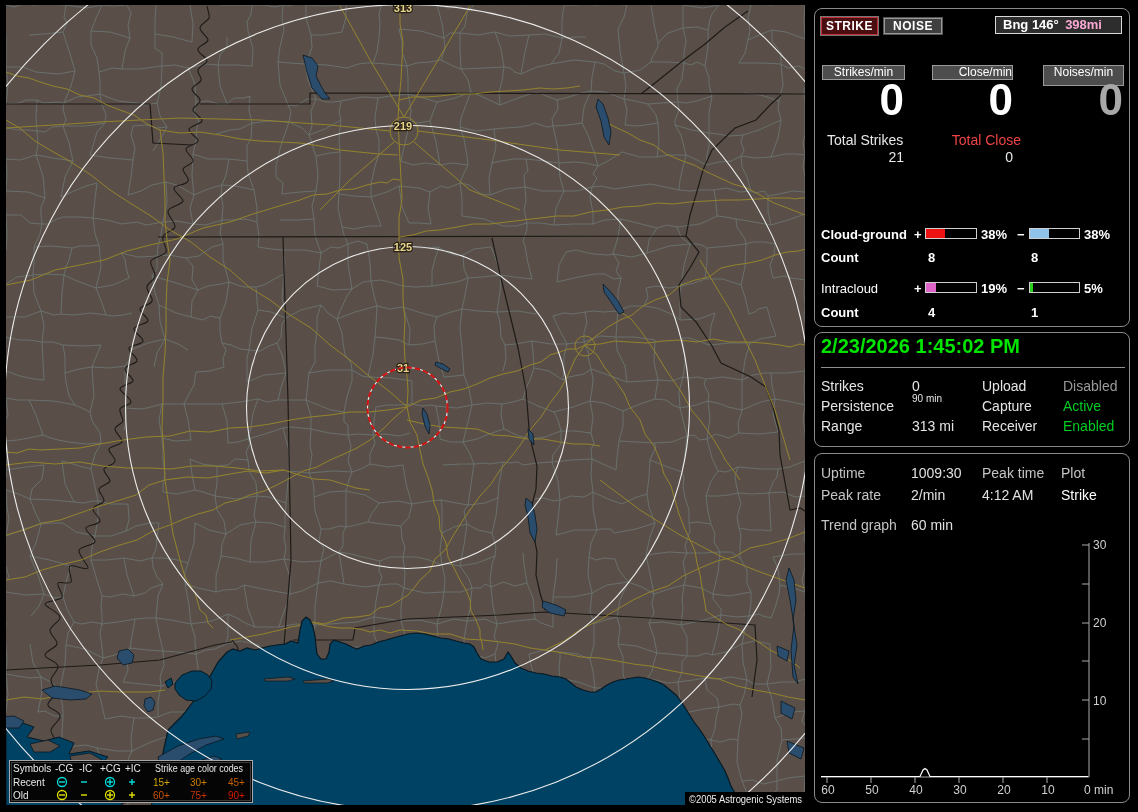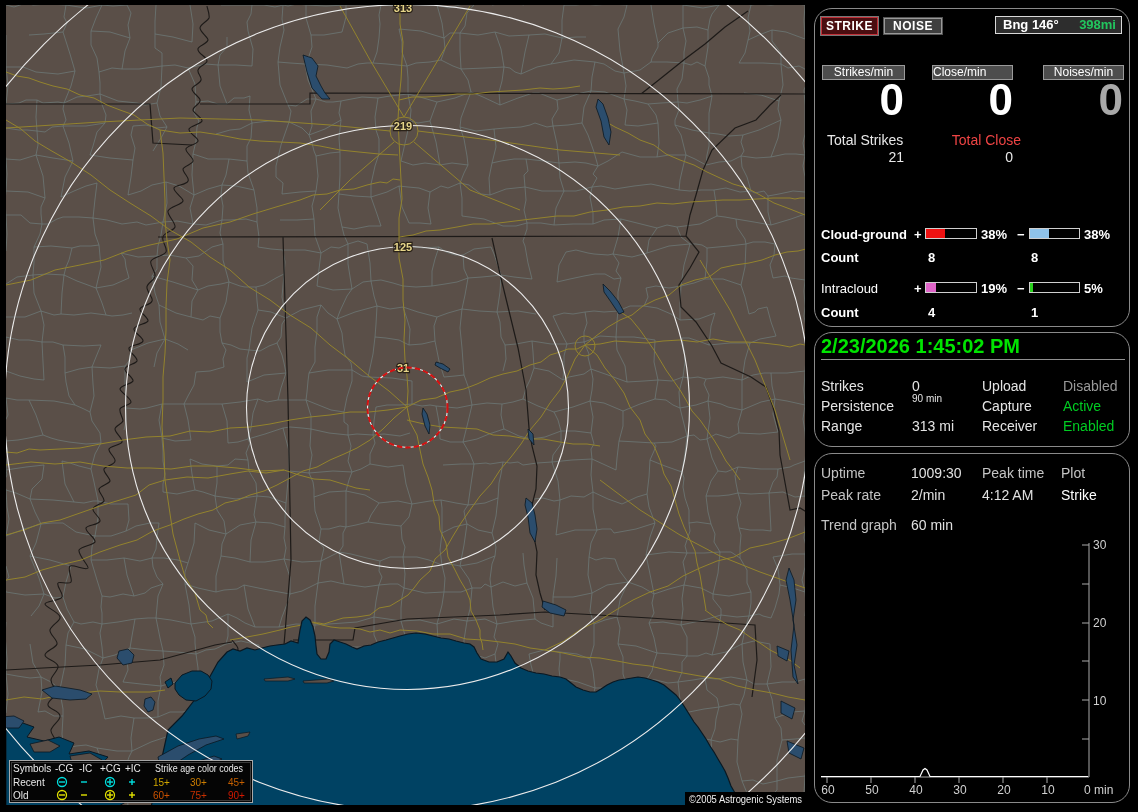--- a/index.html
+++ b/index.html
@@ -1,17 +1,17 @@
 <!DOCTYPE html>
 <html><head><meta charset="utf-8">
 <style>
 *{margin:0;padding:0;box-sizing:border-box}
 body{width:1138px;height:812px;background:#000;font-family:"Liberation Sans",sans-serif;position:relative;overflow:hidden}
 .abs{position:absolute}
-.panel{position:absolute;left:814px;width:316px;border:1px solid #8a8a8a;border-radius:18px;background:#000}
+.panel{position:absolute;left:814px;width:316px;border:1px solid #8a8a8a;border-radius:8px;background:#000}
 .rt{position:absolute;white-space:nowrap}
 .ra{text-align:right}
 </style></head><body>
 
 <svg class="abs" style="left:6px;top:5px" width="799" height="800" viewBox="6 5 799 800">
 <rect x="6" y="5" width="799" height="800" fill="#5a4f48"></rect>
 <path fill="none" stroke="#6e7c7b" stroke-width="0.9" opacity="0.8" d="M6,5L14,7L26,3L33,5M6,35L6,52L6,67M6,67L23,67L36,72M6,67L8,86L6,104M6,104L19,103L26,100L37,100M6,128L19,130L27,130L37,131M6,128L3,141L6,159M6,159L20,160L36,155M6,159L7,174L6,191M6,191L28,192L45,198M6,191L5,201L6,215M6,215L21,215L30,223L42,224M6,215L7,234L6,251M6,284L17,277L33,275M6,317L25,317L41,311M6,337L19,340L29,340L42,342M6,337L6,347L4,359L6,371M6,371L20,376L34,379L44,380M6,398L17,400L29,400M6,398L8,415L3,425L6,441M6,441L18,440L29,438L43,435M6,441L8,453L6,470M6,470L26,467L44,465M6,470L7,475L4,481L6,490M6,490L16,493L30,499M6,490L7,507L9,519L6,536M6,536L24,529L41,524M6,566L9,577L4,583L6,592M6,592L25,595L44,594M6,622L5,636L6,646M6,646L7,659L6,674M6,674L17,676L30,678L41,677M6,674L8,694L6,713M6,736L18,739L32,747M6,736L5,752L6,769M6,769L18,772L31,777M6,769L4,784L6,805M6,805L12,803L22,808L31,805M33,5L49,4L66,5M29,35L44,34L63,32M36,72L58,74L75,71M37,100L43,103L58,102L64,103M37,100L36,117L37,131M37,131L45,132L52,127L63,126M37,131L38,145L36,155M36,155L53,158L73,161M36,155L43,176L45,198M45,198L41,207L41,214L42,224M42,224L48,224L57,219L63,217M42,224L40,234L34,247M34,247L51,246L72,248M34,247L34,262L33,275M33,275L47,274L64,275M33,275L34,293L41,311M41,311L54,315L61,314M41,311L44,325L42,342M42,342L53,342L63,345M42,342L43,362L44,380M29,400L54,401L75,405M29,400L36,415L43,435M43,435L51,438L58,440L69,442M44,465L42,479L32,489L30,499M30,499L53,500L74,502M30,499L35,512L41,524M41,524L52,523L63,523M41,524L36,543L30,556M30,556L50,560L71,566M30,556L39,578L44,594M44,594L55,598L63,597M44,594L39,606L31,616M30,644L33,663L41,677M41,677L51,682L60,689M41,677L42,692L38,712M38,712L45,711L54,716L63,716M32,747L50,750L64,749M32,747L33,760L31,777M31,777L49,776L69,771M31,805L44,803L62,805M66,5L79,7L87,8L102,5M66,5L64,17L67,23L63,32M63,32L70,54L75,71M75,71L71,86L64,103M64,103L77,97L87,96L100,94M64,103L63,109L66,120L63,126M63,126L86,126L105,123M63,126L69,143L73,161M73,161L65,177L61,197M61,197L74,191L86,186L97,183M63,217L79,217L93,218M72,248L80,246L91,246L99,245M72,248L69,260L66,267L64,275M64,275L77,281L96,288M64,275L62,293L61,314M61,314L74,315L91,313L106,315M63,345L84,346L101,345M63,345L65,357L65,373M65,373L79,369L92,367M65,373L66,382L69,396L75,405M75,405L84,409L90,412M69,442L86,444L101,443M62,461L70,463L79,466L91,469M62,461L65,484L74,502M74,502L84,503L93,501L98,501M63,523L76,532L95,536M71,566L66,582L63,597M63,597L67,609L74,622M74,622L81,624L93,622L102,624M74,622L68,633L66,645M66,645L85,649L103,658M66,645L65,665L60,689M60,689L61,698L63,709L63,716M63,716L62,734L64,749M64,749L76,746L86,745L97,748M64,749L69,760L69,771M69,771L86,772L104,775M69,771L64,785L63,794L62,805M62,805L78,805L88,807L100,805M102,5L113,6L127,5M102,5L96,18L91,31M91,31L110,32L130,38M91,31L91,45L97,58L99,72M99,72L112,68L122,69M99,72L100,83L100,94M100,94L118,101L137,103M100,94L101,102L106,115L105,123M105,123L97,132L93,146L90,155M90,155L110,158L133,160M97,183L95,199L93,218M93,218L107,220L122,224M93,218L95,234L99,245M99,245L101,267L96,288M96,288L113,285L129,278M96,288L102,303L106,315M106,315L112,316L123,315L132,313M101,345L96,357L92,367M92,367L110,368L125,366M92,367L93,384L94,396L90,412M90,412L92,421L100,433L101,443M101,443L95,454L91,469M91,469L94,482L98,501M98,501L111,504L128,504M98,501L98,518L95,536M95,536L111,536L126,531M95,536L92,547L91,560M91,560L107,560L124,558M91,560L97,580L102,596M102,596L110,597L123,594L134,596M102,596L101,607L102,613L102,624M102,624L118,622L135,619M102,624L100,633L102,647L103,658M103,658L115,655L130,648M103,658L99,669L96,685M96,685L101,701L105,719M105,719L121,716L134,718M97,748L117,751L132,751M97,748L102,762L104,775M100,805L112,807L128,805M127,5L131,13L128,25L130,38M130,38L125,51L122,69M122,69L139,69L162,66M137,103L145,105L157,103M133,126L146,125L157,128L167,127M133,126L131,135L135,148L133,160M133,160L131,177L128,195M128,195L141,191L152,185L166,182M122,224L137,222L146,225L163,222M121,253L138,257L157,256M121,253L125,259L126,267L129,278M131,350L148,343L165,339M131,350L129,361L125,366M125,366L125,385L126,408M126,408L140,409L147,408L162,404M126,408L126,422L124,430M128,504L129,520L126,531M126,531L136,526L150,523L159,523M124,558L140,561L152,558M124,558L127,575L134,596M134,596L145,593L151,588L163,584M135,619L148,618L156,618M135,619L132,636L130,648M130,648L147,650L163,651M130,648L127,660L128,670L123,682M123,682L141,684L161,686M134,718L147,718L158,717M134,718L132,731L131,738L132,751M132,751L151,742L166,737M132,751L129,757L125,769M125,769L146,771L167,778M125,769L126,786L128,805M156,5L155,21L155,34M155,34L173,37L192,42M155,34L155,48L162,53L162,66M162,66L175,65L188,68M162,66L161,87L157,103M157,103L160,116L167,127M167,127L161,138L153,151M166,182L179,186L194,195M166,182L167,203L163,222M163,222L177,221L193,224M163,222L161,235L158,246L157,256M157,256L169,255L186,258M157,256L157,269L152,276M152,276L173,282L198,290M152,276L155,293L159,305M159,305L176,313L191,317M159,305L160,322L165,339M165,339L178,344L188,350M165,339L157,353L154,367M162,404L175,404L184,404M162,404L159,420L162,438M162,438L175,441L191,440M162,438L163,451L163,461L165,474M165,474L163,484L163,492M163,492L177,494L195,490M159,523L157,537L156,549L152,558M152,558L164,558L178,560L188,563M152,558L153,567L157,577L163,584M163,584L158,596L157,607L156,618M156,618L171,620L191,624M156,618L160,638L163,651M163,651L177,652L196,654M163,651L164,665L160,677L161,686M161,686L179,681L198,682M161,686L158,701L158,717M158,717L170,712L183,712L198,706M167,778L175,780L182,776L187,778M154,805L170,807L193,805M190,5L193,24L192,42M188,68L206,64L218,65M188,68L195,84L196,102M196,102L208,101L218,104L227,104M196,102L194,113L199,121L197,127M197,127L196,141L193,154M193,154L208,159L229,159M193,154L192,175L194,195M194,195L208,189L222,185M194,195L190,208L193,224M193,224L206,225L222,220M186,258L199,256L212,247L223,244M186,258L193,266L192,280L198,290M198,290L208,286L221,284L229,282M198,290L192,301L191,317M191,317L203,320L210,316L220,318M196,372L210,371L224,367M196,372L194,385L188,396L184,404M184,404L206,404L222,404M184,404L188,420L191,440M190,459L202,464L217,466M190,459L192,474L195,490M195,490L203,492L215,496M195,523L209,530L226,534M195,523L194,543L188,563M188,563L185,572L185,575L185,584M185,584L198,588L216,592M185,584L189,605L191,624M191,624L212,621L228,614M191,624L195,637L195,643L196,654M196,654L206,650L215,649L226,644M196,654L198,668L198,682M198,682L205,679L216,678M198,682L197,693L198,706M198,706L212,709L224,710M198,706L193,721L193,733L186,744M186,744L194,743L206,746L219,745M186,744L186,753L185,767L187,778M187,778L199,777L207,775L215,778M187,778L188,792L193,805M193,805L203,808L215,805M221,5L234,5L252,5M227,37L227,47L220,55L218,65M218,65L236,65L252,66M218,65L220,86L227,104M227,104L234,98L244,98L250,96M216,134L230,130L240,129L252,123M229,159L238,160L247,161M229,159L226,175L222,185M222,185L236,186L254,190M222,185L221,195L223,206L222,220M222,220L231,220L246,219L257,222M222,220L221,226L220,233L223,244M223,244L223,260L229,282M229,282L240,286L245,287L256,287M229,282L226,302L220,318M220,318L220,332L222,343M222,343L231,345L240,349L249,350M222,343L226,350L223,359L224,367M222,404L240,402L258,399M222,404L227,421L228,443M228,443L238,442L248,439M217,466L228,465L235,459L248,460M217,466L217,483L215,496M215,496L236,499L257,496M215,496L217,510L224,521L226,534M226,534L240,525L256,522M226,534L222,544L221,556M221,556L235,558L250,562M221,556L216,576L216,592M216,592L224,590L237,589L244,585M228,614L237,618L245,623L255,627M228,614L228,627L228,636L226,644M226,644L241,641L259,645M216,678L234,681L252,686M224,710L239,714L252,716M224,710L221,726L219,745M219,745L231,744L235,738L247,737M215,778L225,771L234,770L246,767M215,805L231,803L253,805M252,5L264,5L275,7L283,5M252,5L251,14L247,22L248,31M248,31L253,49L252,66M250,96L249,110L252,123M252,123L269,121L289,122M252,123L251,138L247,146L247,161M247,161L248,173L254,190M254,190L257,208L257,222M257,222L259,237L258,247M258,247L271,249L283,250M256,287L264,285L276,278L284,274M256,287L257,301L258,310M258,310L271,312L286,318M258,310L252,328L249,350M249,350L260,351L269,346L277,343M249,350L247,358L247,372L247,382M247,382L264,375L286,373M258,399L267,402L278,400M258,399L253,413L251,428L248,439M248,439L265,434L283,428M248,439L250,443L246,453L248,460M248,460L249,471L256,483L257,496M257,496L269,497L286,503M257,496L256,502L254,515L256,522M256,522L271,523L285,527M256,522L251,540L250,562M250,562L265,562L284,559M244,585L268,590L290,594M244,585L248,609L255,627M255,627L269,627L279,627M259,645L258,663L252,686M252,686L266,687L273,683L288,680M252,686L251,702L252,716M252,716L248,722L251,731L247,737M247,737L268,744L286,748M247,737L247,747L248,759L246,767M246,767L268,771L287,773M253,805L269,803L286,805M283,5L288,6L297,4L306,5M283,5L282,19L284,30M284,30L280,47L278,62M278,62L290,63L305,64M278,62L280,85L288,105M288,105L296,106L307,99L316,99M288,105L291,111L289,122M289,122L302,128L309,135M289,122L281,145L276,166M276,166L276,177L283,183L282,194M282,194L300,192L316,191M280,220L297,220L314,219M283,250L305,250L321,253M283,250L285,262L284,274M284,274L282,297L286,318M286,318L301,310L321,305M286,318L282,324L281,337L277,343M277,343L282,355L284,363L286,373M286,373L281,388L278,400M278,400L290,400L306,400M283,428L290,427L302,428L311,429M283,428L289,451L289,471M289,471L300,472L309,473M289,471L288,481L287,492L286,503M286,503L285,518L285,527M285,527L284,538L286,548L284,559M284,559L302,562L321,561M284,559L290,577L290,594M290,594L302,591L318,583M290,594L287,604L282,617L279,627M279,627L296,624L315,625M286,656L299,656L306,658M286,656L289,670L288,680M288,680L297,683L308,681M288,680L291,693L286,706L289,719M289,719L300,718L308,713M286,748L294,746L305,740L315,736M286,748L287,759L287,773M287,773L297,771L310,775L320,773M286,805L298,803L314,805M306,5L326,6L346,5M306,5L306,18L311,35M311,35L324,35L342,32M311,35L312,47L309,56L305,64M305,64L327,65L347,68M305,64L308,80L316,99M316,99L326,102L333,102L341,101M316,99L311,111L312,126L309,135M309,135L325,129L341,120M309,135L312,143L314,151L316,156M316,156L330,153L340,152M316,156L318,176L316,191M316,191L312,206L314,219M314,219L315,236L321,253M321,253L331,247L339,248L348,244M321,253L319,269L317,286M317,286L333,290L352,289M321,305L328,313L337,319M321,305L317,317L317,331L315,347M315,347L315,362L309,373M309,373L328,370L352,370M309,373L308,381L307,392L306,400M306,400L321,406L331,410L344,412M306,400L311,416L311,429M311,429L329,433L348,435M311,429L310,446L312,455L309,473M309,473L333,471L352,472M309,473L313,482L314,489L314,497M314,497L329,492L346,491M314,497L315,511L321,529M321,529L329,529L340,526L346,527M321,529L319,542L324,548L321,561M321,561L333,555L339,552M321,561L319,574L318,583M318,583L331,581L344,584M318,583L315,606L315,625M315,625L329,624L343,623M315,625L312,641L306,658M308,681L305,696L308,713M308,713L329,715L348,713M308,713L314,722L315,736M315,736L331,745L352,751M315,736L319,748L317,758L320,773M320,773L332,773L348,770M314,805L325,807L338,805M346,5L361,5L381,5M346,5L346,17L342,32M347,68L358,64L367,63L373,63M341,101L362,97L378,98M341,101L339,113L341,120M341,120L339,138L340,152M340,152L340,175L339,194M339,194L354,196L371,197M339,194L338,208L342,227M342,227L354,229L369,226L381,226M342,227L344,235L348,244M348,244L358,241L367,244M348,244L348,264L352,289M352,289L363,282L371,281M352,289L347,296L340,311L337,319M337,319L355,312L377,306M337,319L342,333L343,343M343,343L345,355L351,363L352,370M352,370L362,376L368,377M352,370L352,381L347,397L344,412M344,412L344,422L348,425L348,435M348,435L357,434L373,435M348,435L351,446L348,461L352,472M352,472L361,469L370,464M352,472L349,480L346,491M346,491L365,495L379,503M346,491L346,509L346,527M346,527L356,525L368,522M346,527L343,533L343,546L339,552M339,552L351,554L367,558L380,561M339,552L341,565L344,584M344,584L365,587L379,585M343,623L357,622L374,617M343,647L361,647L380,649M345,681L363,687L377,690M345,681L350,698L348,713M348,713L357,711L367,712L372,713M348,713L353,734L352,751M348,770L345,790L338,805M338,805L350,802L368,805M381,5L394,6L412,5M381,5L379,15L380,24L379,38M379,38L377,52L373,63M373,63L387,64L407,66M378,98L390,96L408,94M378,98L375,117L376,130M376,130L379,139L379,154M379,154L375,166L371,184L371,197M371,197L387,192L399,186M371,197L377,214L381,226M367,244L370,263L371,281M371,281L381,280L393,283L403,286M371,281L374,296L377,306M377,306L390,309L403,307M377,306L376,324L375,337M375,337L386,338L399,340L409,345M375,337L373,354L368,377M368,377L392,378L412,381M376,407L387,405L400,405L412,404M376,407L374,421L373,435M373,435L384,434L400,436L410,433M373,435L375,443L370,454L370,464M370,464L388,467L403,465M379,503L398,501L412,504M379,503L371,515L368,522M368,522L382,524L401,526M380,561L390,557L403,557M380,561L379,571L382,577L379,585M379,585L390,584L398,584L404,588M379,585L376,601L374,617M374,617L388,619L401,621M374,617L374,635L380,649M380,649L378,669L377,690M377,690L389,690L401,683L411,683M377,690L375,699L376,703L372,713M372,713L388,716L400,717M372,713L377,731L379,750M379,750L393,743L412,740M374,772L383,771L398,774M374,772L371,782L373,793L368,805M368,805L385,802L406,805M412,5L424,5L437,5M399,29L421,31L444,38M399,29L402,42L402,52L407,66M407,66L416,63L430,62L441,60M407,66L408,78L408,94M408,94L420,97L437,102M408,94L411,110L410,121M410,121L418,123L430,121M410,121L406,139L401,161M401,161L413,165L425,163L440,165M399,186L408,187L419,188L430,192M399,186L402,207L409,223M409,223L420,223L431,224M402,245L423,248L439,247M403,286L416,287L432,286M403,307L418,312L437,317M403,307L407,319L410,329L409,345M409,345L422,344L435,341M412,381L412,392L412,404M412,404L422,406L430,405L436,406M403,465L406,484L412,504M412,504L430,501L441,500M412,504L409,517L401,526M401,526L402,539L405,547L403,557M403,557L417,557L429,560L442,565M403,557L405,574L404,588M404,588L425,593L444,592M404,588L402,597L401,608L401,621M401,621L420,620L437,624M401,621L406,639L410,652M410,652L428,653L441,650M410,652L411,662L408,672L411,683M411,683L422,681L425,676L435,676M411,683L408,700L400,717M400,717L417,716L440,721M412,740L404,756L398,774M398,774L417,775L432,773M398,774L401,783L402,796L406,805M437,5L449,8L463,4L474,5M437,5L442,23L444,38M444,38L450,33L460,33M444,38L445,49L441,60M441,60L453,66L461,69M437,102L455,98L471,92M437,102L434,110L430,121M430,121L436,142L440,165M440,165L452,163L468,165M430,192L441,186L448,188L460,183M430,192L428,208L431,224M439,247L446,252L455,255L463,255M439,247L435,259L432,271L432,286M432,286L445,284L457,282L468,278M437,317L448,313L462,309M437,317L434,326L435,341M435,341L439,361L444,377M444,377L455,376L464,375M436,406L457,408L472,405M436,406L439,422L440,439M440,439L450,442L463,442M443,465L461,464L474,464M441,500L456,503L468,505M441,500L442,508L442,523L442,533M442,533L454,527L467,524M442,533L440,550L442,565M442,565L446,564L455,565L460,566M442,565L445,578L444,592M444,592L461,592L472,588M444,592L442,605L437,624M437,624L454,619L467,621M437,624L438,640L441,650M441,650L451,655L463,659M441,650L437,658L437,667L435,676M435,676L452,678L469,678M435,676L437,692L441,704L440,721M440,721L447,717L451,716L459,712M440,721L441,727L437,732L434,738M434,738L433,756L432,773M432,773L443,772L456,774L470,776M432,773L429,786L431,792L433,805M433,805L445,805L461,805M474,5L467,13L465,26L460,33M460,33L478,35L495,32M460,33L460,50L461,69M461,69L485,68L504,67M461,69L468,80L471,92M471,92L483,97L500,105M471,92L467,102L461,118L460,127M460,127L476,131L494,129M460,127L464,139L467,156L468,165M468,165L464,173L460,183M460,183L469,185L481,194L490,195M460,183L462,198L462,216M462,216L484,219L503,226M463,255L474,249L491,247M463,255L464,269L468,278M468,278L482,277L492,276L501,275M468,278L465,295L462,309M462,309L479,311L497,312M462,309L460,328L462,348M462,348L463,362L464,375M464,375L469,389L472,405M472,405L487,403L502,404M472,405L468,422L463,442M463,442L477,439L489,434L504,429M463,442L470,454L474,464M474,464L486,463L490,464L503,462M474,464L471,484L468,505M468,505L485,503L498,498M468,505L464,511L465,517L467,524M467,524L478,530L492,533M467,524L464,545L460,566M460,566L477,563L495,556M460,566L469,579L472,588M472,588L481,588L485,584L491,587M472,588L471,599L470,609L467,621M467,621L485,619L497,624M467,621L464,640L463,659M463,659L476,655L485,658L495,654M463,659L466,668L469,678M469,678L479,678L491,680M469,678L466,688L464,702L459,712M459,712L476,719L497,720M459,712L460,721L465,734L465,748M465,748L479,749L492,745L503,746M465,748L469,760L470,776M470,776L476,776L481,772L490,772M470,776L468,787L465,795L461,805M461,805L482,807L501,805M492,5L510,2L524,5M495,32L509,36L529,35M495,32L501,49L504,67M504,67L510,68L515,72L521,74M504,67L502,81L499,92L500,105M500,105L518,98L533,93M494,129L505,128L521,127L530,125M494,129L496,147L492,163M492,163L501,161L514,159L526,159M492,163L489,178L490,195M490,195L506,189L525,187M503,226L516,226L527,223M491,247L494,254L498,266L501,275M501,275L514,277L532,279M501,275L500,292L497,312M497,312L518,311L536,314M497,312L500,322L501,337L505,345M505,345L516,344L532,341M505,345L506,359L503,371M502,404L513,402L523,399M502,404L501,415L504,429M504,429L519,436L531,439M503,462L510,463L518,462L523,465M503,462L501,474L499,483L498,498M498,498L496,516L492,533M492,533L496,547L495,556M495,556L492,564L490,579L491,587M491,587L503,582L515,586L527,583M491,587L493,607L497,624M497,624L515,621L535,619M497,624L494,637L498,644L495,654M495,654L496,663L495,672L491,680M491,680L512,685L533,687M497,720L512,712L527,710M497,720L500,732L504,739L503,746M503,746L513,745L518,738L527,736M503,746L498,757L490,772M490,772L498,789L501,805M501,805L521,802L536,805M529,35L545,34L562,38M529,35L525,52L521,74M521,74L537,67L551,64M533,93L539,93L549,97L557,100M530,125L535,123L547,127L553,126M526,159L544,161L559,163M526,159L528,171L524,175L525,187M525,187L542,191L564,191M525,187L526,200L524,210L527,223M527,223L541,223L554,225M527,223L527,229L523,241L525,246M525,246L528,263L532,279M532,341L551,344L567,344M532,341L533,352L534,368M534,368L549,371L563,380M534,368L530,380L526,388L523,399M523,399L538,406L554,412M531,439L545,437L561,431M523,465L537,463L552,462M534,499L543,498L554,501L560,500M523,553L524,565L527,583M527,583L533,598L535,619M535,619L541,623L553,627M529,654L544,650L560,652M529,654L531,665L534,676L533,687M533,687L545,681L560,678M533,687L528,698L527,710M527,736L544,742L564,745M527,736L527,749L528,764L527,777M527,777L542,778L553,779M527,777L528,789L536,797L536,805M564,5L576,5L584,4L596,5M564,5L562,20L562,38M562,38L577,37L586,37M562,38L559,53L551,64M551,64L574,60L595,62M557,100L569,97L581,93L591,91M557,100L558,109L552,119L553,126M553,126L568,125L582,123M553,126L557,144L559,163M559,163L575,162L586,163L598,166M559,163L560,178L564,191M564,191L576,191L592,187M564,191L556,208L554,225M554,225L573,224L593,224M566,252L576,250L588,253M566,252L559,265L557,282M557,282L570,279L584,276L595,274M553,316L564,313L573,314L585,312M553,316L559,329L567,344M567,344L574,343L584,342M567,344L564,356L564,365L563,380M563,380L569,377L584,374L591,369M554,412L573,407L590,401M554,412L558,420L561,431M561,431L575,431L591,433M561,431L561,444L553,455L552,462M552,462L572,460L592,459M552,462L558,481L560,500M560,500L571,496L584,497L593,492M560,500L558,519L556,535M556,535L575,530L597,530M557,558L556,576L553,597M553,597L573,597L592,593M553,597L553,604L553,619L553,627M560,652L577,654L590,659M560,652L560,659L559,669L560,678M560,678L578,682L595,688M560,678L562,702L566,721M566,721L575,717L588,712M566,721L563,730L563,738L564,745M564,745L560,759L559,771L553,779M553,779L574,780L590,775M553,779L557,790L556,805M556,805L569,803L581,804L589,805M596,5L610,4L627,5M595,62L604,64L615,71L624,73M595,62L592,77L591,91M591,91L605,92L624,99M591,91L584,107L582,123M582,123L588,135L594,152L598,166M598,166L608,161L622,152M598,166L593,174L597,178L592,187M592,187L601,186L615,189M592,187L590,197L593,213L593,224M593,224L604,220L621,219M588,253L594,254L608,255L613,254M595,274L605,274L614,279L621,278M585,312L594,311L604,312L618,311M585,312L587,323L584,332L584,342M584,342L600,336L616,337M584,342L589,354L588,357L591,369M591,369L608,375L627,382M591,369L593,379L592,390L590,401M590,401L604,403L623,411M590,401L593,417L591,433M591,433L594,444L591,449L592,459M592,459L603,464L616,470M592,459L591,475L593,492M593,492L608,499L622,504M593,492L593,509L597,530M597,530L602,529L611,529L614,533M597,530L591,543L589,557M589,557L596,560L604,558L615,559M589,557L588,575L592,593M592,593L607,585L628,582M592,593L590,611L594,624M594,624L605,620L617,617M594,624L594,645L590,659M590,659L593,671L595,688M595,688L607,688L614,690L627,687M595,688L593,696L591,706L588,712M588,712L588,730L591,750M591,750L608,744L622,736M591,750L593,762L590,775M590,775L603,780L613,781M589,805L599,805L610,804L618,805M627,5L624,17L618,29M618,29L620,51L624,73M624,73L640,70L651,62M624,73L626,86L624,99M624,99L635,101L648,104M624,99L627,110L625,125M625,125L638,126L658,123M622,152L640,157L657,157M615,189L634,186L651,184M621,219L637,223L657,228M621,219L618,237L613,254M613,254L632,257L647,253M613,254L619,263L616,271L621,278M621,278L618,292L618,311M618,311L630,306L644,306M618,311L617,321L616,337M616,337L634,337L655,340M616,337L617,350L625,366L627,382M627,382L644,381L658,380M623,411L640,404L655,399M623,411L623,426L619,441M619,441L637,442L654,443M619,441L617,458L616,470M622,504L637,497L647,494M614,533L636,529L655,523M615,559L619,570L628,582M628,582L642,587L654,594M628,582L620,600L617,617M617,617L620,628L618,644M618,644L636,646L657,653M618,644L623,657L623,674L627,687M627,687L633,687L637,683L647,679M627,687L624,693L625,703L619,710M619,710L639,712L658,715M619,710L623,725L622,736M622,736L633,741L648,746M613,781L614,790L613,799L618,805M651,5L654,24L658,43M658,43L668,33L683,28M658,43L658,47L652,58L651,62M651,62L667,62L684,63M648,104L661,103L678,102M648,104L656,115L658,123M658,123L659,143L657,157M657,157L669,155L686,155M651,184L665,187L679,190M657,228L667,225L677,227M657,228L649,240L647,253M647,253L669,246L690,244M646,288L656,286L669,288L681,286M646,288L648,297L644,306M644,306L657,308L671,314L680,320M655,340L654,362L658,380M658,380L672,381L683,377M658,380L656,392L655,399M655,399L666,400L673,405L680,408M654,443L672,442L687,436M654,443L656,446L654,451L650,460M650,460L665,466L682,472M650,460L649,477L647,494M647,494L649,507L655,523M655,523L650,537L646,555M646,555L669,552L687,553M646,555L650,574L654,594M654,594L669,589L684,585M654,594L652,603L654,613L649,623M649,623L663,622L681,625M649,623L654,638L657,653M657,653L670,654L687,656M657,653L654,662L652,671L647,679M647,679L656,680L668,683L678,682M658,715L667,715L671,717L678,714M648,746L646,764L645,782M645,782L664,780L684,778M650,805L666,806L683,805M683,5L703,8L719,5M683,5L683,14L683,28M683,28L697,27L708,30M683,28L686,41L684,52L684,63M684,63L691,65L697,62L705,66M684,63L682,79L677,89L678,102M678,102L687,103L700,100L712,96M678,102L679,110L675,120L675,125M675,125L692,130L709,133M675,125L681,135L683,143L686,155M686,155L695,159L706,165M686,155L683,167L680,180L679,190M679,190L690,191L701,190L714,190M677,227L700,224L717,216M677,227L681,237L690,244M690,244L696,244L702,245L707,248M690,244L684,265L681,286M681,286L694,283L705,279M681,286L680,304L680,320M680,320L699,319L715,313M682,338L689,338L701,342L709,345M682,338L684,350L685,362L683,377M683,377L690,378L698,377L706,379M683,377L679,392L680,408M680,408L696,405L708,401M680,408L683,420L687,436M687,436L694,435L700,440L707,439M687,436L685,453L682,472M682,472L684,478L683,487L685,498M685,498L689,510L689,523M689,523L697,522L711,524M689,523L690,531L685,546L687,553M687,553L704,553L720,552M687,553L683,562L686,577L684,585M684,585L701,588L713,594M684,585L682,599L683,609L681,625M681,625L704,620L721,615M681,625L687,637L687,656M687,656L698,656L706,653L712,655M687,656L682,662L682,672L678,682M678,682L693,680L705,678M678,682L680,700L678,714M678,714L689,712L704,709L719,707M678,714L677,723L679,730L682,736M682,736L695,737L711,740M682,736L680,750L685,763L684,778M684,778L700,773L712,767M684,778L684,791L683,805M719,5L736,2L751,5M719,5L712,14L710,19L708,30M708,30L708,47L705,66M705,66L709,78L709,85L712,96M712,96L709,113L709,133M709,133L718,134L729,136L743,135M709,133L709,146L707,155L706,165M706,165L719,162L731,161L741,156M714,190L726,188L740,192L751,191M714,190L716,203L717,216M717,216L725,217L736,219M707,248L729,246L746,244M707,248L707,261L705,279M705,279L723,279L741,285M715,313L711,326L709,345M709,345L730,343L750,343M706,379L723,377L742,380M706,379L704,384L709,395L708,401M708,401L721,404L728,407L742,410M708,401L710,418L707,439M707,439L716,434L729,438L739,433M707,439L712,458L718,471M718,471L726,472L731,470L738,467M718,471L711,481L706,496M706,496L718,496L729,495L738,493M706,496L708,512L711,524M711,524L715,534L714,542L720,552M720,552L731,552L740,558M720,552L718,573L713,594M713,594L729,596L751,592M713,594L713,599L721,609L721,615M721,615L737,617L749,616M721,615L717,636L712,655M712,655L726,652L742,644M705,678L716,679L731,677L747,680M705,678L707,690L717,698L719,707M719,707L724,706L733,704L740,705M719,707L716,719L715,729L711,740M711,740L720,742L731,739L738,740M711,740L712,753L712,767M705,805L716,808L731,807L747,805M751,5L759,4L771,5M751,5L748,18L750,31L748,40M748,40L759,35L772,30M748,40L745,53L739,63M739,63L763,63L781,64M744,93L761,95L779,101M743,135L759,130L781,120M743,135L741,142L744,151L741,156M741,156L756,158L771,157M741,156L742,167L747,177L751,191M751,191L755,193L764,191L768,196M736,219L754,222L771,225M736,219L737,227L745,239L746,244M746,244L753,242L765,242L775,244M746,244L745,267L741,285M741,285L745,297L749,314M749,314L755,312L758,309L767,307M750,343L760,339L776,336M750,343L745,360L742,380M742,380L753,375L764,373L771,373M742,380L742,396L742,410M742,410L761,402L775,399M742,410L738,424L739,433M739,433L760,434L778,432M738,467L761,469L778,469M738,467L735,476L736,483L738,493M738,493L751,494L769,493M738,493L741,503L737,517L739,528M739,528L750,530L763,530L771,531M739,528L741,535L740,547L740,558M740,558L747,570L747,583L751,592M751,592L751,603L749,616M749,616L759,614L763,616L771,618M749,616L745,629L742,644M742,644L754,641L770,644M742,644L743,662L747,680M747,680L754,684L767,684M747,680L744,695L740,705M740,705L742,714L739,730L738,740M738,740L737,762L742,781M742,781L753,780L763,784L777,781M742,781L747,793L747,805M747,805L756,803L770,805M771,5L787,3L805,5M772,30L786,32L805,39M772,30L772,41L781,53L781,64M781,64L788,68L799,66L805,69M781,64L783,85L779,101M779,101L778,109L781,120M781,120L778,138L771,157M771,157L785,154L796,154L805,155M768,196L779,194L793,191L805,192M768,196L768,212L771,225M771,225L791,219L805,214M775,244L774,255L770,265L773,278M773,278L785,276L791,278L805,280M767,307L771,322L776,336M771,373L787,373L805,371M771,373L772,386L775,399M775,399L787,401L805,405M775,399L773,414L778,432M778,469L790,467L794,465L805,461M778,469L777,477L773,482L769,493M769,493L783,492L795,497L805,496M769,493L770,511L771,531M773,557L792,554L805,554M773,557L778,569L780,585M780,585L793,588L805,592M780,585L779,594L775,608L771,618M770,644L771,667L767,684M767,684L782,682L795,682L805,679M767,684L772,699L775,718M775,718L792,712L805,711M775,718L781,728L782,740M782,740L795,739L805,738M782,740L777,760L777,781M777,781L788,778L805,776M777,781L777,790L770,797L770,805M770,805L789,808L805,805M805,5L804,20L805,39M805,69L808,80L804,90L805,105M805,105L805,116L805,134M805,134L803,143L805,155M805,155L803,166L805,177L805,192M805,192L805,201L805,214M805,214L805,231L805,250M805,250L805,265L805,280M805,280L804,291L805,306M805,306L804,316L807,332L805,342M805,342L806,357L805,371M805,371L804,390L805,405M805,405L803,419L805,432M805,432L806,450L805,461M805,461L804,478L805,496M805,496L808,509L805,528M805,528L804,538L806,546L805,554M805,554L805,567L802,580L805,592M805,592L806,605L805,616M805,679L806,695L805,711M805,711L802,721L808,729L805,738M805,738L808,754L805,776M805,776L804,793L805,805"></path>
 <path fill="none" stroke="#1d1a18" stroke-width="1.2" d="M6,104 L150,104 L153,143 L192,145 M200,104 L310,104 L310,93 L810,94 M641,94 L660,79 L685,59 L705,44 L725,27 L748,11 M781,95 L770,105 L756,120 L735,128 L712,150 L703,170 L696,195 L690,215 L686,236 M158,237 L686,236 M686,236 L699,252 L690,268 L679,285 L681,307 L696,322 L712,346 L721,363 L751,377 L766,387 L773,407 L779,431 L780,455 L786,488 L790,510 L800,508 L810,514 M283,237 L288,400 L291,560 L284,645 M492,238 L500,274 L509,311 L518,348 L526,390 L529,428 L532,446 L537,466 L536,489 L531,509 L533,532 L537,552 L536,575 L540,593 L545,610 M293,640 L353,640 L355,628 L407,619 L500,615 L545,612 M545,612 L650,618 L755,625 L757,660 L752,697 M6,670 L43,668 L100,665 L160,660 L215,645 L232,642"></path>
 <path fill="none" stroke="#1d1a18" stroke-width="1.1" d="M207.0,6.0C207,8 210,14 209,18C208,21 200,24 200,28C200,32 208,37 208,40C207,44 198,46 198,49C197,53 207,57 207,61C207,64 199,66 198,70C197,73 202,77 201,80C200,84 192,86 192,89C192,93 200,97 200,100C201,104 193,106 193,110C193,113 203,118 202,121C201,124 190,126 189,129C188,133 199,138 198,141C198,144 186,146 186,149C185,152 194,158 193,161C193,164 184,166 183,169C183,173 190,178 188,181C187,185 175,185 174,188C173,192 184,198 183,201C182,205 170,206 168,211C167,215 176,223 175,227C174,231 164,232 163,237C161,241 168,248 166,252C164,256 153,257 151,261C149,265 156,272 155,276C155,280 147,283 147,287C146,291 154,298 152,301C151,305 140,306 140,309C139,312 149,318 148,321C147,324 134,325 134,329C133,332 144,338 143,341C142,345 130,345 129,348C128,352 138,357 137,361C136,364 126,365 125,369C124,372 134,378 133,381C132,384 121,385 120,389C120,392 131,398 131,402C131,405 121,406 120,409C119,413 123,417 123,421C122,424 115,426 115,429C115,433 123,438 122,442C121,445 110,446 109,449C108,452 116,458 115,461C115,465 105,466 104,469C103,472 110,478 110,481C109,484 100,486 99,489C98,492 105,498 104,501C103,504 94,505 93,509C92,512 101,518 100,521C99,525 87,525 86,528C85,532 96,538 95,542C94,545 81,546 79,550C78,555 89,566 88,568C86,571 73,564 70,566C67,569 73,580 71,582C69,585 59,581 58,583C56,586 64,594 62,597C60,601 45,601 45,604C45,607 59,612 60,617C61,621 51,625 50,630C49,634 58,640 57,644C56,648 45,651 45,655C45,659 57,661 58,666C59,670 51,676 51,680C51,685 57,689 56,693C56,697 47,701 48,705C48,709 60,711 60,716C61,720 52,725 51,730C50,734 57,739 56,743C54,747 43,751 43,755C43,759 55,762 57,766C59,770 54,776 54,780C54,785 58,789 58,793C58,797 53,803 52,805 M232.0,640.0C233,642 238,646 238,649C238,653 232,657 232,661C232,664 239,667 239,670C240,673 237,677 237,680C237,684 241,687 240,690C240,694 234,697 234,700C235,704 242,706 243,709C244,713 239,717 240,720C240,724 247,727 247,731C247,734 238,737 238,740C238,743 247,746 248,750C250,753 247,760 247,762"></path>
 <path fill="none" stroke="#93832d" stroke-width="1" d="M400,6L400,24L403,42L402,60L401,80L399,100L398,120L399,140L400,160L401,180L402,199L399,218L399,237L399,258L403,279L403,300L405,320L404,340L405,360L407,376L408,391L407,407M407,407L421,400L436,398L450,392L464,389L477,384L490,378L503,374L517,371L530,365L541,362L550,355L560,352L568,349L577,349L585,345M585,345L575,359L568,375L560,390L550,403L541,417L530,430L521,444L511,457L500,470L491,484L480,496L470,510L461,523L453,536L445,550L435,559L430,571L420,580L414,588L408,595L400,600L390,606L379,608L370,615L357,617L343,618L330,622L324,624L319,623L313,623M407,407L410,422L417,435L420,450L423,464L428,477L432,490L434,503L439,516L440,530L446,543L448,557L455,570L460,580L466,590L470,600L471,611L476,620L480,630L480,637L482,643L483,650M407,407L394,418L383,429L370,440L357,448L344,454L330,460L317,467L303,471L290,478L277,485L264,491L250,495L238,500L225,503L213,510L198,514L184,519L170,525L153,531L137,540L120,545L100,552L81,560L60,565L42,570L25,577L6,580M407,407L388,410L369,412L350,412L330,415L310,417L290,420L270,424L250,427L230,428L210,432L190,431L170,436L146,437L123,440L100,444L80,448L60,449L40,450L29,449L17,453L6,452M6,465L31,462L55,464L80,462L103,466L127,468L150,468L171,469L192,466L213,466L237,468L260,471L284,470L299,475L314,479L330,480L343,484L356,488L370,490M407,407L389,391L369,376L350,360L330,345L311,328L290,315L270,300L249,287L230,270L210,257L191,242L170,230L151,216L130,203L110,190L91,175L71,162L50,150L35,141L21,129L6,120M6,285L31,280L55,270L80,265L104,260L127,251L150,245L177,239L203,228L230,222L253,214L276,207L300,200L313,195L327,194L340,190L354,189L367,185L380,182L387,183L393,179L400,180M160,130L163,153L164,177L165,200L165,220L167,240L170,260L167,283L166,307L166,330L165,353L163,377L163,400L162,427L164,453L165,480L169,507L173,534L180,560L185,577L195,593L200,610L206,615L208,623L213,628M160,130L180,133L200,132L220,135L240,139L260,141L280,142L300,143L320,146L340,150L359,152L379,154L398,155M165,480L187,477L208,478L230,474L248,471L266,473L284,470M165,480L149,485L136,495L120,500L100,506L80,513L60,520L42,523L24,530L6,535M585,345L596,336L608,327L620,320L632,315L643,306L655,300L669,295L681,285L695,280L709,277L721,268L735,265L749,263L762,260L775,255L787,252L798,251L810,248M585,345L600,344L615,341L630,342L647,343L663,341L680,340L697,342L713,339L730,342L747,342L763,343L780,345L790,347L800,344L810,346M585,345L597,355L605,368L615,380L624,393L630,407L640,420L645,434L654,446L660,460L664,474L671,486L675,500L679,514L684,527L690,540L695,551L697,563L700,575L702,587L704,598L706,610M230,640L247,637L263,634L280,630L291,627L302,625L313,622L322,625L331,627L340,628L350,628L360,629L370,632L380,630L390,633L400,630L417,631L433,634L450,634L466,639L483,640L500,642L515,644L530,648L545,650L563,653L581,657L600,658L617,661L633,664L650,666L667,670L683,673L700,676L719,679L737,686L755,690L772,693L788,697L805,700M545,650L564,641L581,629L600,620L616,610L633,600L650,592L668,586L683,576L700,568L717,561L734,557L750,548L769,544L787,539L805,532M399,237L413,235L426,231L440,230L457,227L473,224L490,224L507,222L523,220L540,218L557,216L574,216L590,212L607,210L623,207L640,206L657,203L673,204L690,202L707,201L723,200L740,200L757,199L773,198L790,198L795,199L800,198L805,198M399,100L412,97L426,97L440,96L457,94L473,94L490,92L507,91L523,90L540,88L553,89L567,88L580,86M603,120L615,127L628,133L640,140L654,145L666,154L680,160L694,165L707,172L720,178L733,184L747,188L760,195L774,203L790,209L805,215M610,300L619,311L631,319L640,330L647,340L654,350L660,360L666,370L673,380L680,390L686,400L692,411L700,420L707,430L714,440L720,450L726,461L733,470L740,480M6,700L24,697L42,699L60,695L80,693L100,691L120,692L135,692L150,692L165,690M705,610L716,618L728,625L740,630L750,637L760,643L770,650L780,655L791,661L800,668M160,130L147,124L134,115L120,110L107,105L94,98L80,95L67,89L53,86L40,82L29,78L17,76L6,72M407,420L424,424L442,427L460,428L477,429L493,435L510,436L527,439L543,439L560,442L573,444L587,444L600,446"></path>
@@ -83,24 +83,24 @@
 <text x="153" y="798.5" fill="#cc5200">60+</text>
 <text x="190" y="798.5" fill="#c63000">75+</text>
 <text x="228" y="798.5" fill="#d41800">90+</text>
 </g>
 <rect x="685" y="792" width="120" height="13" fill="#000"></rect>
 <text x="689" y="802.5" font-size="10.5" fill="#f0f0f0" textLength="113" lengthAdjust="spacingAndGlyphs">©2005 Astrogenic Systems</text>
 </svg>
 <div class="panel" style="top:8px;height:319px">
 <div class="abs" style="left:6px;top:8px;width:57px;height:18px;background:#4a0d10;border:1px solid #c03038;outline:1px solid #777;color:#fff;font-weight:bold;font-size:12px;text-align:center;line-height:16px;letter-spacing:0.5px">STRIKE</div>
 <div class="abs" style="left:69px;top:9px;width:58px;height:16px;background:#3f3f3f;border:1px solid #999;outline:1px solid #555;color:#fff;font-weight:bold;font-size:12px;text-align:center;line-height:14px;letter-spacing:0.5px">NOISE</div>
-<div class="abs" style="left:180px;top:7px;width:127px;height:18px;background:#2d2d2d;border:1px solid #d8d8d8;color:#fff;font-weight:bold;font-size:13px;line-height:16px"><span style="padding-left:7px">Bng 146°</span><span style="position:absolute;right:5px;color:#22c55e">398mi</span></div>
+<div class="abs" style="left:180px;top:7px;width:127px;height:18px;background:#2d2d2d;border:1px solid #d8d8d8;color:#fff;font-weight:bold;font-size:13px;line-height:16px"><span style="padding-left:7px">Bng 146°</span><span style="position:absolute;right:19px;color:#f9a8d4">398mi</span></div>
 <div class="abs" style="left:7px;top:56px;width:83px;height:15px;background:#4d4d4d;border:1px solid #9a9a9a;color:#fff;font-size:12px;text-align:center;line-height:13px">Strikes/min</div>
-<div class="abs" style="left:117px;top:56px;width:81px;height:15px;background:#4d4d4d;border:1px solid #9a9a9a;color:#fff;font-size:12px;text-align:left;line-height:13px">Close/min</div>
-<div class="abs" style="left:228px;top:56px;width:81px;height:15px;background:#4d4d4d;border:1px solid #9a9a9a;color:#fff;font-size:12px;text-align:center;line-height:13px">Noises/min</div>
+<div class="abs" style="left:117px;top:56px;width:81px;height:15px;background:#4d4d4d;border:1px solid #9a9a9a;color:#fff;font-size:12px;text-align:right;line-height:13px">Close/min</div>
+<div class="abs" style="left:228px;top:56px;width:81px;height:21px;background:#4d4d4d;border:1px solid #9a9a9a;color:#fff;font-size:12px;text-align:center;line-height:13px">Noises/min</div>
 <div class="abs ra" style="left:0;top:69px;width:89px;font-size:44px;line-height:44px;font-weight:bold;color:#fff">0</div>
 <div class="abs ra" style="left:0;top:69px;width:198px;font-size:44px;line-height:44px;font-weight:bold;color:#fff">0</div>
 <div class="abs ra" style="left:0;top:69px;width:308px;font-size:44px;line-height:44px;font-weight:bold;color:#a8a8a8">0</div>
 <div class="abs" style="left:12px;top:123px;font-size:14px;color:#e8e8e8">Total Strikes</div>
 <div class="abs ra" style="left:8px;top:123px;width:198px;font-size:14px;color:#ef4444">Total Close</div>
 <div class="abs ra" style="left:0;top:140px;width:89px;font-size:14px;color:#e8e8e8">21</div>
 <div class="abs ra" style="left:0;top:140px;width:198px;font-size:14px;color:#e8e8e8">0</div>
 <div class="abs" style="left:6px;top:218px;font-size:13px;font-weight:bold;color:#fff">Cloud-ground</div>
     <div class="abs" style="left:99px;top:218px;font-size:13px;font-weight:bold;color:#fff">+</div>
     <div class="abs" style="left:110px;top:219px;width:52px;height:11px;background:#000;border:1px solid #d0d0d0">
@@ -124,21 +124,21 @@
     <div class="abs" style="left:202px;top:272px;font-size:13px;font-weight:bold;color:#fff">−</div>
     <div class="abs" style="left:214px;top:273px;width:51px;height:11px;background:#000;border:1px solid #d0d0d0">
       <div style="width:6%;height:100%;background:#2ad01e"></div>
     </div>
     <div class="abs" style="left:269px;top:272px;font-size:13px;font-weight:bold;color:#fff">5%</div>
 <div class="abs" style="left:6px;top:296px;font-size:13px;font-weight:bold;color:#fff">Count</div>
     <div class="abs" style="left:113px;top:296px;font-size:13px;font-weight:bold;color:#fff">4</div>
     <div class="abs" style="left:216px;top:296px;font-size:13px;font-weight:bold;color:#fff">1</div>
 </div>
 <div class="panel" style="top:332px;height:115px">
-<div class="abs" style="left:6px;top:1px;width:304px;height:26px;border-bottom:1px solid #909090;font-size:20px;line-height:25px;font-weight:bold;color:#00e400">2/23/2026 1:45:02 PM</div>
+<div class="abs" style="left:6px;top:1px;width:304px;height:34px;border-bottom:1px solid #909090;font-size:20px;line-height:25px;font-weight:bold;color:#00e400">2/23/2026 1:45:02 PM</div>
 <div class="rt" style="left:6px;top:45px;font-size:14px;color:#e4e4e4">Strikes</div>
 <div class="rt" style="left:97px;top:45px;font-size:14px;color:#e4e4e4">0</div>
 <div class="rt" style="left:167px;top:45px;font-size:14px;color:#e4e4e4">Upload</div>
 <div class="rt" style="left:248px;top:45px;font-size:14px;color:#9a9a9a">Disabled</div>
 <div class="rt" style="left:6px;top:65px;font-size:14px;color:#e4e4e4">Persistence</div>
 <div class="rt" style="left:97px;top:60px;font-size:10px;color:#e4e4e4">90 min</div>
 <div class="rt" style="left:167px;top:65px;font-size:14px;color:#e4e4e4">Capture</div>
 <div class="rt" style="left:248px;top:65px;font-size:14px;color:#00cc22">Active</div>
 <div class="rt" style="left:6px;top:85px;font-size:14px;color:#e4e4e4">Range</div>
 <div class="rt" style="left:97px;top:85px;font-size:14px;color:#e4e4e4">313 mi</div>

